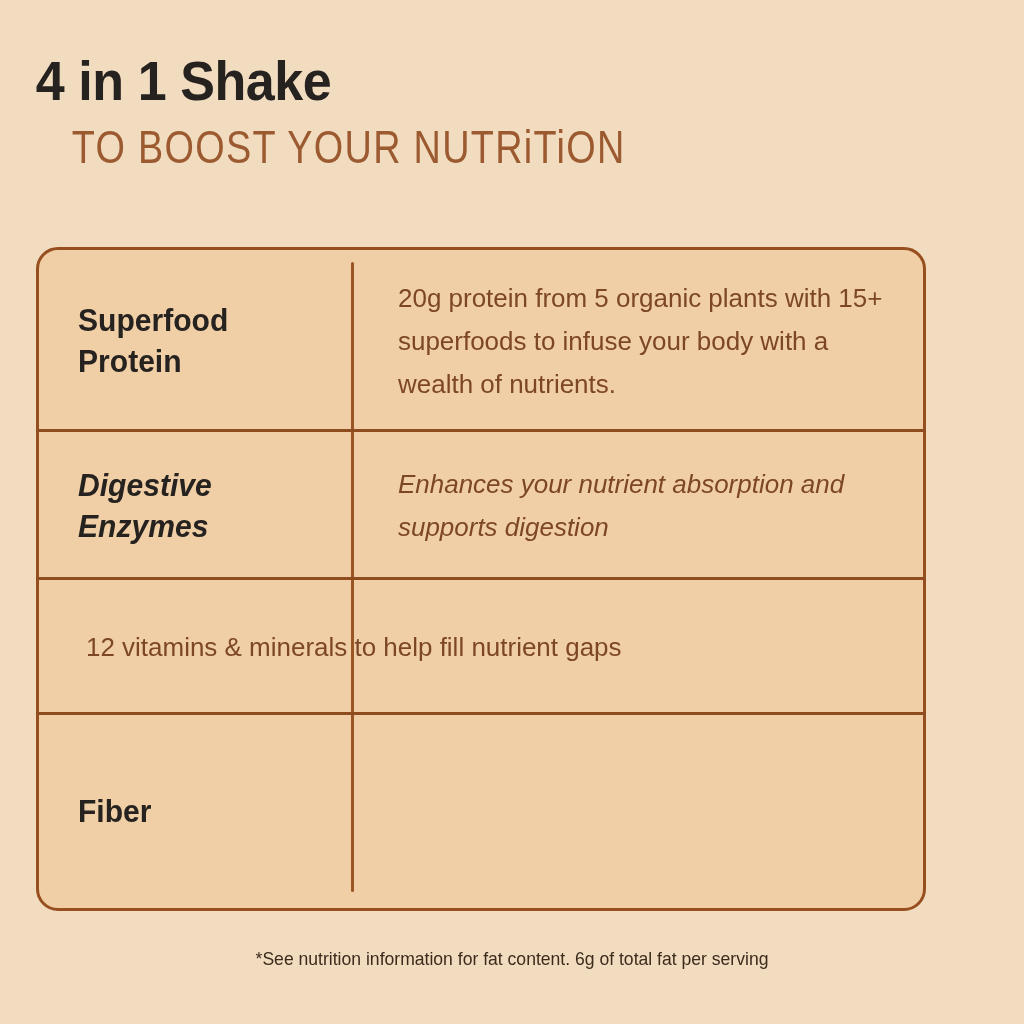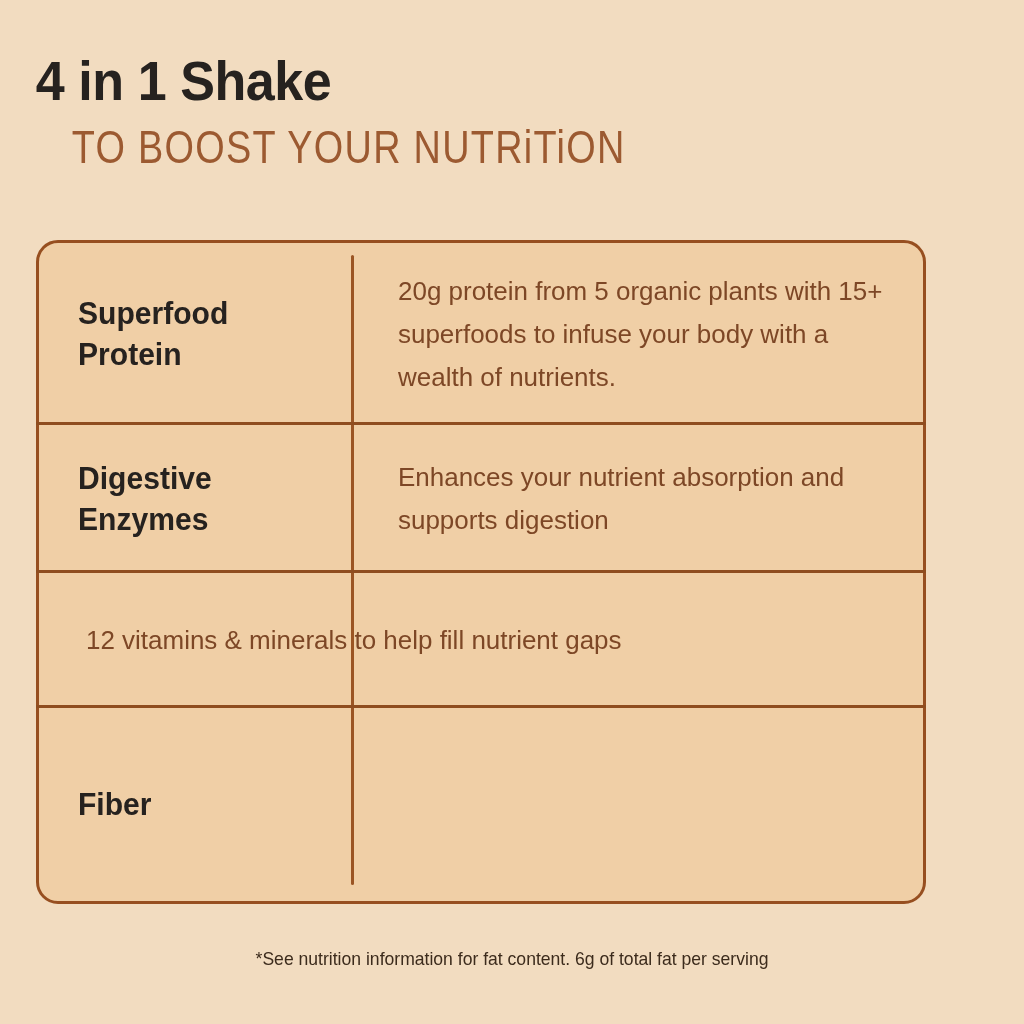--- a/index.html
+++ b/index.html
@@ -50,37 +50,37 @@
     letter-spacing: 1.5px;
     color: #9c5a31;
     transform: scaleX(0.86) scaleY(1.06);
     transform-origin: center;
   }
 
   
   .table {
     position: absolute;
     left: 36px;
-    top: 240px;
+    top: 247px;
     width: 890px;
     height: 664px;
     box-sizing: border-box;
     background: #f0cfa6;
     border: 3px solid #974f20;
     border-radius: 22px;
   }
 
   .row {
     position: relative;
     display: flex;
     box-sizing: border-box;
     width: 100%;
   }
   .row.r1 { height: 182px; }
-  .row.r2 { height: 148px; }
+  .row.r2 { height: 148px; font-style: italic; }
   .row.r3 { height: 135px; }
   .row.r4 { height: 193px; }
 
   .row .divider {
     position: absolute;
     left: -3px;
     right: -3px;
     bottom: 0;
     height: 3px;
     background: #8f4d1f;

